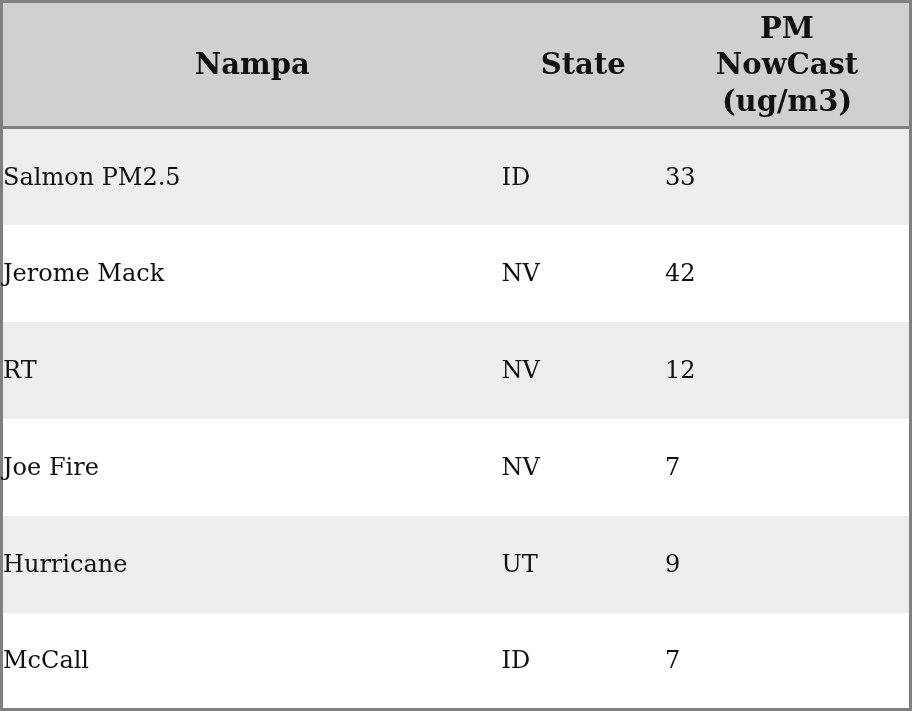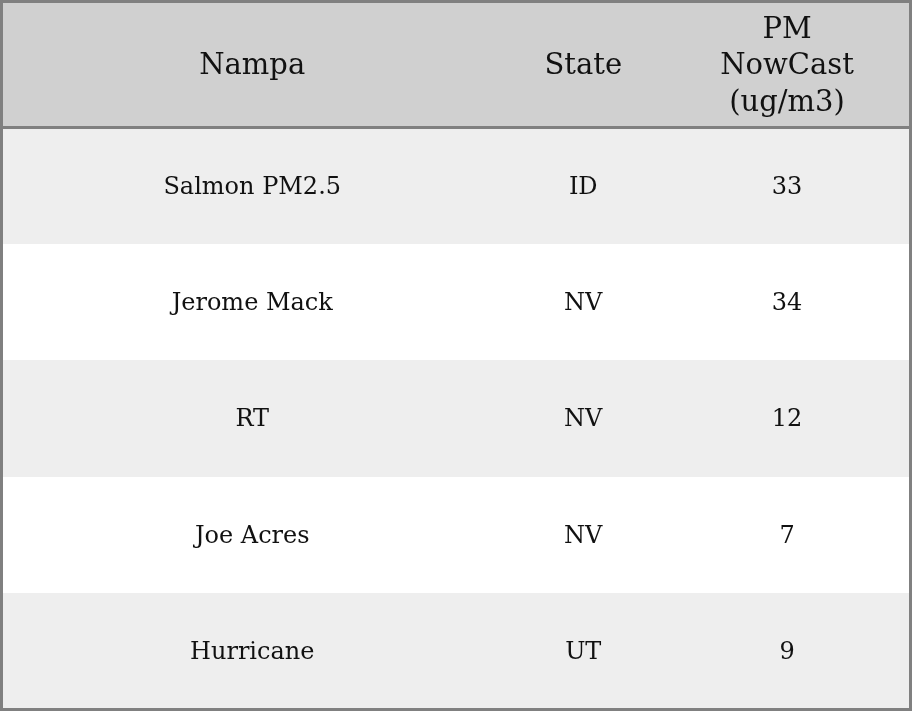--- a/index.html
+++ b/index.html
@@ -27,31 +27,30 @@
   .pm-table col.col-site  { width: 55%; }
   .pm-table col.col-state { width: 18%; }
   .pm-table col.col-pm    { width: 27%; }
   .pm-table thead tr {
     height: 126px;
   }
   .pm-table th {
     background: var(--header-bg);
     border-bottom: 3px solid var(--border-color);
     font-size: 29px;
-    font-weight: normal;
+    font-weight: bold;
     text-align: center;
     vertical-align: middle;
     line-height: 1.25;
     white-space: pre-line;
     padding: 0;
   }
   .pm-table td {
     height: 57px;
     font-size: 24px;
-    text-align: center;
     vertical-align: middle;
     padding: 0;
   }
   .pm-table tbody tr:nth-child(odd)  { background: var(--row-alt-bg); }
   .pm-table tbody tr:nth-child(even) { background: var(--row-bg); }
 </style>
 </head>
 <body>
 
 <table class="pm-table">
@@ -72,39 +71,44 @@
   <tbody>
   <tr>
     <td>Salmon PM2.5</td>
     <td>ID</td>
     <td>33</td>
   </tr>
 
   <tr>
     <td>Jerome Mack</td>
     <td>NV</td>
-    <td>34</td>
+    <td>42</td>
   </tr>
 
 
 
   <tr>
     <td>RT</td>
     <td>NV</td>
     <td>12</td>
   </tr>
 
 
   <tr>
-    <td>Joe Acres</td>
+    <td>Joe Fire</td>
     <td>NV</td>
     <td>7</td>
   </tr>
 
   <tr>
     <td>Hurricane</td>
     <td>UT</td>
     <td>9</td>
   </tr>
 
 
+  <tr>
+    <td>McCall</td>
+    <td>ID</td>
+    <td>7</td>
+  </tr>
 </tbody>
 </table>
 
 </body></html>

